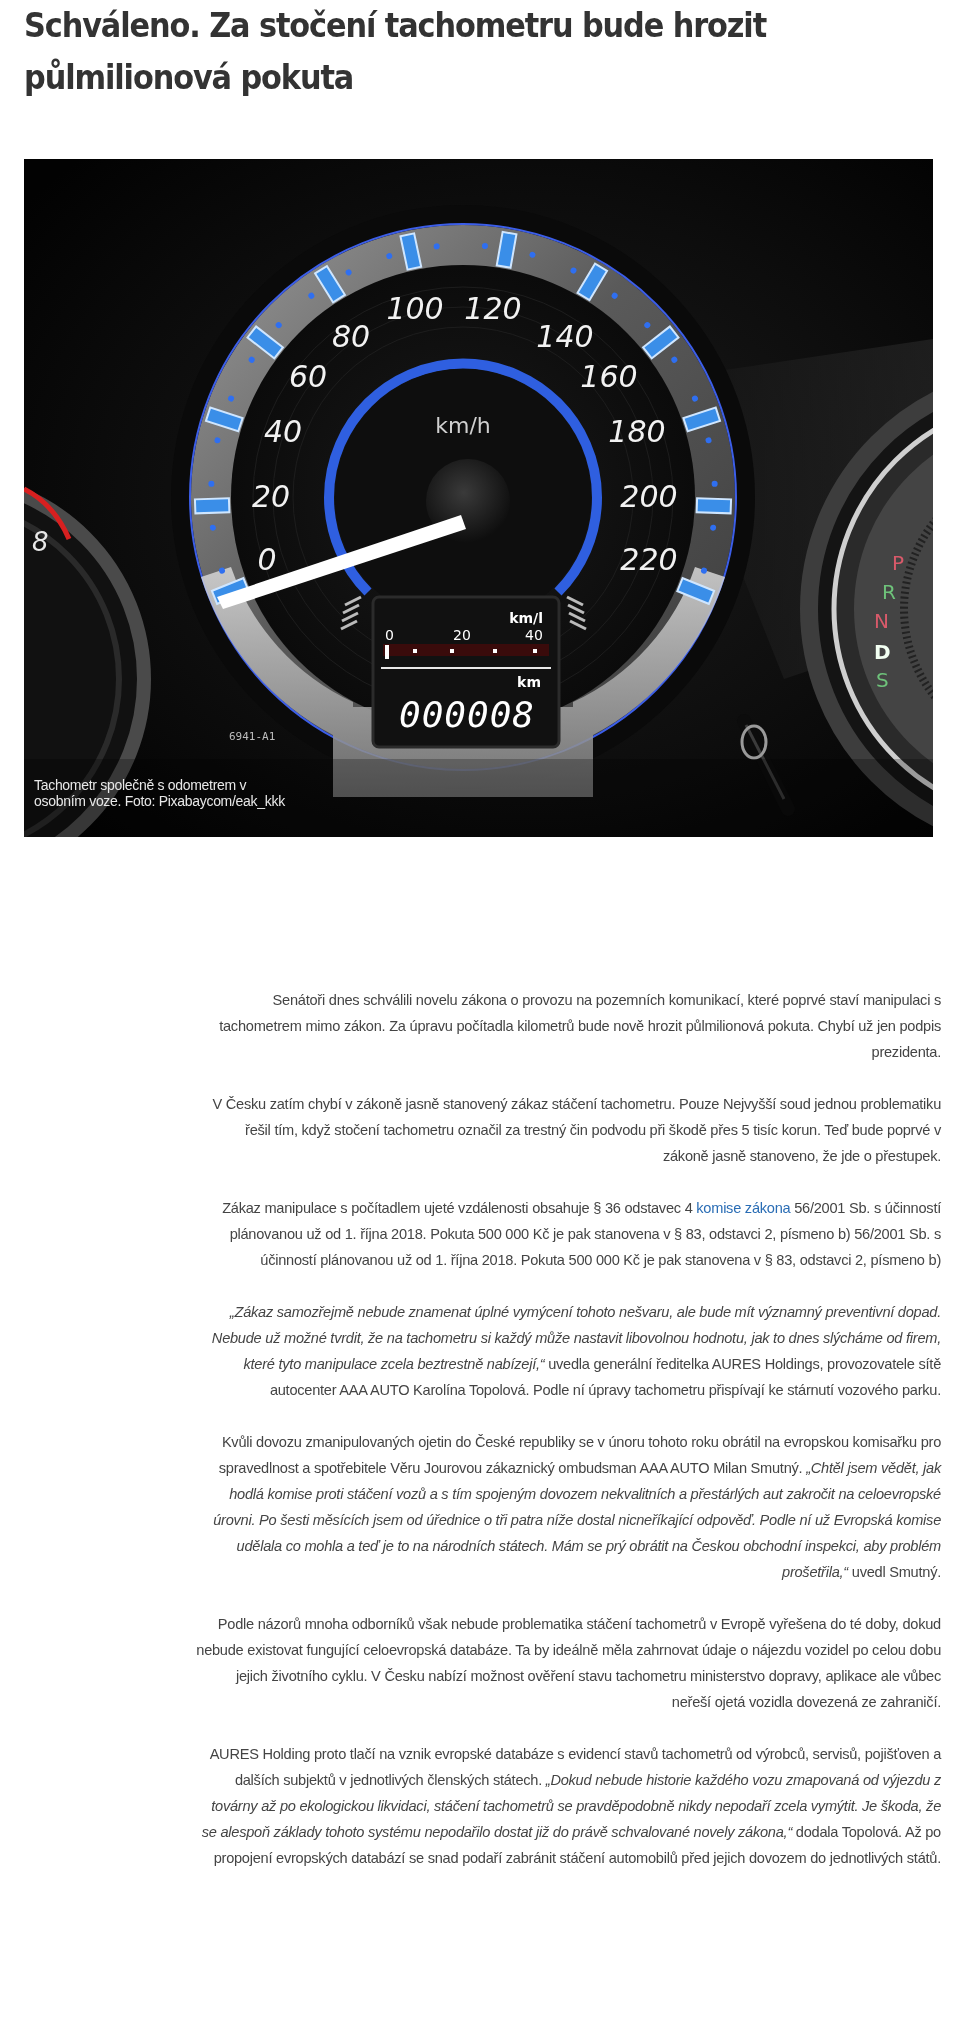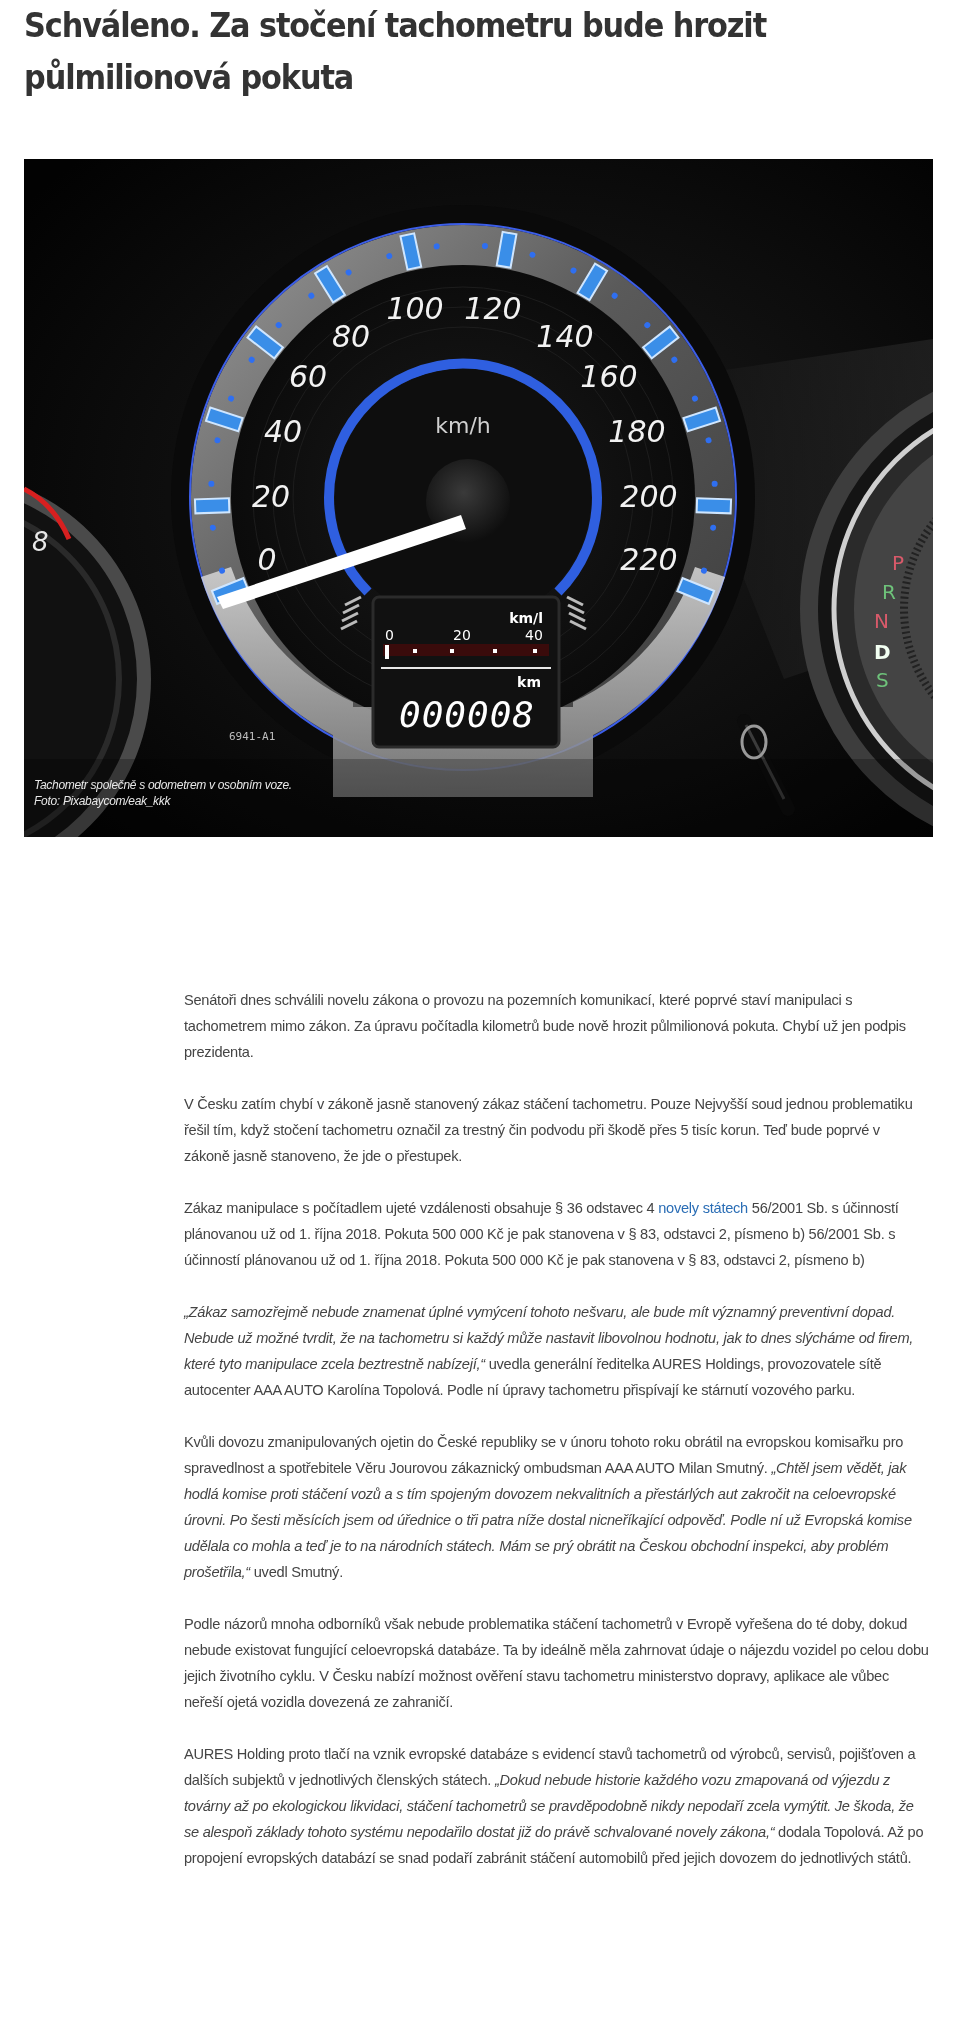--- a/index.html
+++ b/index.html
@@ -11,27 +11,27 @@
     font-size: 33px; line-height: 52px; color: #333; letter-spacing: -1.2px;
     transform: scaleX(0.92); transform-origin: left top;
   }
   .hero {
     position: absolute; left: 24px; top: 159px; width: 909px; height: 678px;
     background: #050505; overflow: hidden;
   }
   .hero svg { display: block; width: 909px; height: 678px; }
   .caption {
     position: absolute; left: 10px; bottom: 28px; width: 260px;
-    font-family: "Liberation Sans", sans-serif; font-size: 12px; line-height: 16px;
-    color: #e8e8e8; letter-spacing: -0.3px; font-style: italic;
+    font-family: "Liberation Sans", sans-serif; font-size: 14px; line-height: 16px;
+    color: #e8e8e8; letter-spacing: -0.3px;
   }
   .article {
-    position: absolute; left: 184px; top: 987px; width: 745px;
+    position: absolute; left: 196px; top: 987px; width: 745px;
     font-family: "Liberation Sans", sans-serif; font-size: 14.6px; line-height: 26px;
-    color: #444; letter-spacing: -0.25px;
+    color: #444; letter-spacing: -0.25px; text-align: right;
   }
   .article p { margin: 0 0 26px 0; }
   .article em { font-style: italic; }
   .article a { color: #2a6db5; text-decoration: none; }
 </style>
 </head>
 <body>
 
 <h1 class="title">Schváleno. Za stočení tachometru bude hrozit půlmilionová pokuta</h1>
 
@@ -275,18 +275,18 @@
     </g>
 
     <rect x="0" y="600" width="909" height="78" fill="#000" opacity="0.25"></rect>
   </svg>
   <figcaption class="caption">Tachometr společně s odometrem v osobním voze. Foto: Pixabaycom/eak_kkk</figcaption>
 </figure>
 
 <article class="article">
     <p><span>Senátoři dnes schválili novelu zákona o provozu na pozemních komunikací, které poprvé staví manipulaci s tachometrem mimo zákon. Za úpravu počítadla kilometrů bude nově hrozit půlmilionová pokuta. Chybí už jen podpis prezidenta.</span></p>
     <p><span>V Česku zatím chybí v zákoně jasně stanovený zákaz stáčení tachometru. Pouze Nejvyšší soud jednou problematiku řešil tím, když stočení tachometru označil za trestný čin podvodu při škodě přes 5 tisíc korun. Teď bude poprvé v zákoně jasně stanoveno, že jde o přestupek.</span></p>
-    <p><span>Zákaz manipulace s počítadlem ujeté vzdálenosti obsahuje § 36 odstavec 4 </span><a href="#">novely státech</a><span> 56/2001 Sb. s účinností plánovanou už od 1. října 2018. Pokuta 500 000 Kč je pak stanovena v § 83, odstavci 2, písmeno b)  56/2001 Sb. s účinností plánovanou už od 1. října 2018. Pokuta 500 000 Kč je pak stanovena v § 83, odstavci 2, písmeno b)</span></p>
+    <p><span>Zákaz manipulace s počítadlem ujeté vzdálenosti obsahuje § 36 odstavec 4 </span><a href="#">komise zákona</a><span> 56/2001 Sb. s účinností plánovanou už od 1. října 2018. Pokuta 500 000 Kč je pak stanovena v § 83, odstavci 2, písmeno b)  56/2001 Sb. s účinností plánovanou už od 1. října 2018. Pokuta 500 000 Kč je pak stanovena v § 83, odstavci 2, písmeno b)</span></p>
     <p><em>„Zákaz samozřejmě nebude znamenat úplné vymýcení tohoto nešvaru, ale bude mít významný preventivní dopad. Nebude už možné tvrdit, že na tachometru si každý může nastavit libovolnou hodnotu, jak to dnes slýcháme od firem, které tyto manipulace zcela beztrestně nabízejí,“</em><span> uvedla generální ředitelka AURES Holdings, provozovatele sítě autocenter AAA AUTO Karolína Topolová. Podle ní úpravy tachometru přispívají ke stárnutí vozového parku.</span></p>
     <p><span>Kvůli dovozu zmanipulovaných ojetin do České republiky se v únoru tohoto roku obrátil na evropskou komisařku pro spravedlnost a spotřebitele Věru Jourovou zákaznický ombudsman AAA AUTO Milan Smutný. </span><em>„Chtěl jsem vědět, jak hodlá komise proti stáčení vozů a s tím spojeným dovozem nekvalitních a přestárlých aut zakročit na celoevropské úrovni. Po šesti měsících jsem od úřednice o tři patra níže dostal nicneříkající odpověď. Podle ní už Evropská komise udělala co mohla a teď je to na národních státech. Mám se prý obrátit na Českou obchodní inspekci, aby problém prošetřila,“</em><span> uvedl Smutný.</span></p>
     <p><span>Podle názorů mnoha odborníků však nebude problematika stáčení tachometrů v Evropě vyřešena do té doby, dokud nebude existovat fungující celoevropská databáze. Ta by ideálně měla zahrnovat údaje o nájezdu vozidel po celou dobu jejich životního cyklu. V Česku nabízí možnost ověření stavu tachometru ministerstvo dopravy, aplikace ale vůbec neřeší ojetá vozidla dovezená ze zahraničí.</span></p>
     <p><span>AURES Holding proto tlačí na vznik evropské databáze s evidencí stavů tachometrů od výrobců, servisů, pojišťoven a dalších subjektů v jednotlivých členských státech. </span><em>„Dokud nebude historie každého vozu zmapovaná od výjezdu z továrny až po ekologickou likvidaci, stáčení tachometrů se pravděpodobně nikdy nepodaří zcela vymýtit. Je škoda, že se alespoň základy tohoto systému nepodařilo dostat již do právě schvalované novely zákona,“</em><span> dodala Topolová. Až po propojení evropských databází se snad podaří zabránit stáčení automobilů před jejich dovozem do jednotlivých států.</span></p>
   </article>
 
 </body></html>

